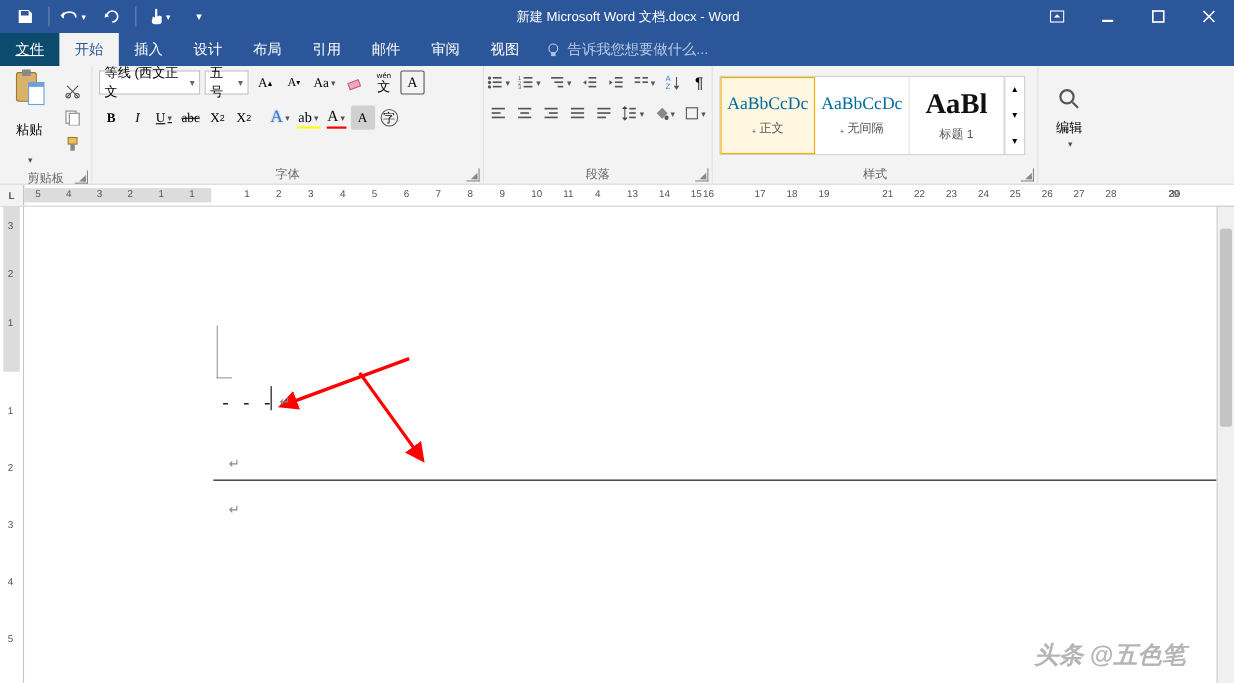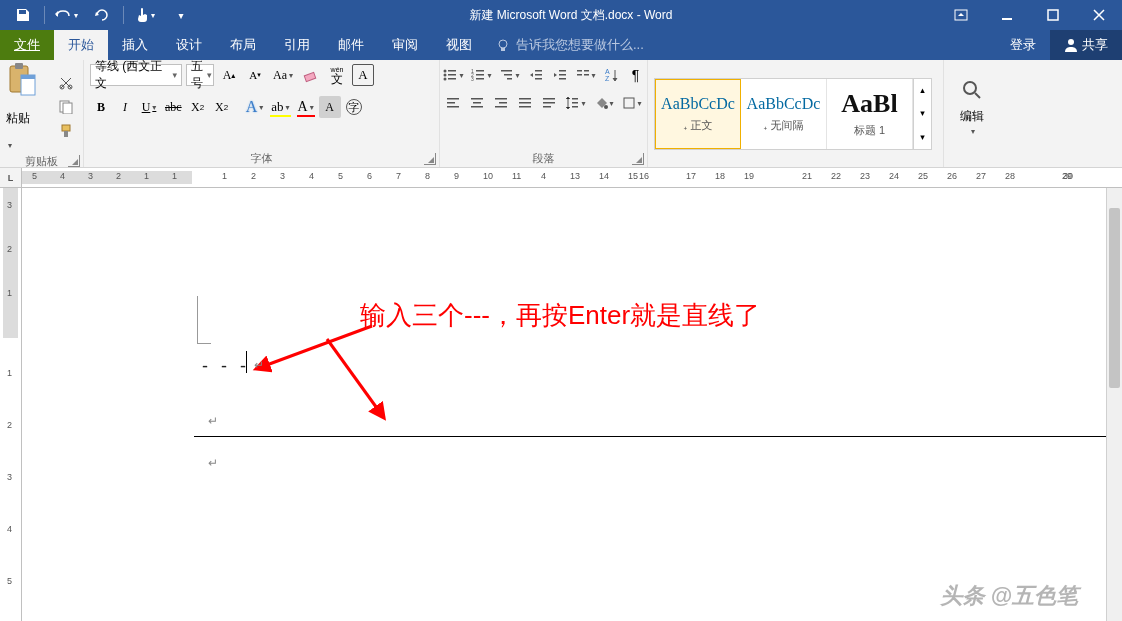--- a/index.html
+++ b/index.html
@@ -9,42 +9,42 @@
 .qat { display: flex; align-items: center; gap: 2px; padding: 0 6px; }
 .qat-btn { width: 34px; height: 28px; display: flex; align-items: center; justify-content: center; color: #fff; cursor: pointer; }
 .qat-sep { width: 1px; height: 18px; background: rgba(255,255,255,.3); margin: 0 2px; }
 .title-center { flex: 1; text-align: center; }
 .win-controls { display: flex; }
 .win-btn { width: 46px; height: 30px; display: flex; align-items: center; justify-content: center; color: #fff; cursor: pointer; }
 
 .menubar { background: #2b579a; height: 30px; display: flex; align-items: stretch; color: #fff; font-size: 13px; }
 .menu-item { padding: 0 14px; display: flex; align-items: center; cursor: pointer; }
 .menu-item.active { background: #f3f3f3; color: #2b579a; }
-.menu-item.file { background: #4d7c0f; text-decoration: underline; }
+.menu-item.file { background: #0c4a6e; text-decoration: underline; }
 .tell-me { display: flex; align-items: center; color: #b8c7e0; padding: 0 10px; gap: 6px; }
 .menu-right { margin-left: auto; display: flex; }
 
 .ribbon { background: #f3f3f3; height: 108px; border-bottom: 1px solid #d4d4d4; display: flex; font-size: 12px; }
 .ribbon-group { border-right: 1px solid #e1e1e1; display: flex; flex-direction: column; }
 .group-body { flex: 1; display: flex; align-items: center; padding: 4px 6px; gap: 4px; }
 .group-label { height: 18px; font-size: 11px; color: #666; text-align: right; display: flex; align-items: center; justify-content: center; position: relative; padding: 0 6px; }
 .group-launcher { position: absolute; right: 3px; bottom: 2px; width: 12px; height: 12px; border: 1px solid #888; border-top: none; border-left: none; cursor: pointer; }
 .group-launcher::after { content: ""; position: absolute; right: 1px; bottom: 1px; border: 3px solid transparent; border-right-color: #888; border-bottom-color: #888; }
 
-.clip-col { display: flex; flex-direction: column; gap: 14px; width: 52px; }
+.clip-col { display: flex; flex-direction: column; align-items: center; gap: 14px; width: 52px; }
 .big-icon { width: 32px; height: 32px; display: flex; align-items: center; justify-content: center; }
 .clip-side { display: flex; flex-direction: column; gap: 4px; padding-left: 4px; }
 .small-btn { width: 22px; height: 20px; display: flex; align-items: center; justify-content: center; cursor: pointer; border-radius: 2px; }
 
 .font-top { display: flex; gap: 4px; align-items: center; margin-bottom: 6px; }
 .font-bot { display: flex; gap: 2px; align-items: center; }
 .combo { border: 1px solid #c0c0c0; background: #fff; height: 22px; display: flex; align-items: center; padding: 0 4px; font-size: 12px; cursor: pointer; }
 .combo .caret { margin-left: 4px; font-size: 9px; color: #666; }
 .font-name { width: 92px; }
-.font-size { width: 28px; }
+.font-size { width: 40px; }
 .icon-btn { min-width: 22px; height: 22px; display: flex; align-items: center; justify-content: center; cursor: pointer; border-radius: 2px; position: relative; padding: 0 3px; }
 .dd-caret { font-size: 8px; margin-left: 2px; color: #555; }
 
 .styles-gallery { display: flex; border: 1px solid #d0d0d0; background: #fff; height: 72px; align-items: stretch; }
 .style-item { width: 86px; border-right: 1px solid #e4e4e4; display: flex; flex-direction: column; align-items: center; justify-content: center; cursor: pointer; padding: 2px; gap: 4px; }
 .style-item.selected { border: 1px solid #f0b000; background: #fff7e0; }
 .style-preview { font-family: "Times New Roman", serif; font-size: 16px; color: #0369a1; }
 .style-preview.heading { font-size: 26px; font-weight: bold; color: #111; }
 .style-name { font-size: 11px; color: #555; }
 .gallery-more { width: 18px; display: flex; flex-direction: column; border-left: 1px solid #d0d0d0; }
@@ -149,30 +149,20 @@
   <div class="menu-item">引用</div>
   <div class="menu-item">邮件</div>
   <div class="menu-item">审阅</div>
   <div class="menu-item">视图</div>
   <div class="tell-me">
     <svg width="14" height="14">
         <circle cx="7" cy="6" r="4" fill="none" stroke="#b8c7e0"></circle>
         <rect x="5" y="10" width="4" height="3" fill="#b8c7e0"></rect>
       </svg>
     <span>告诉我您想要做什么...</span>
-  </div>
-  <div class="menu-right">
-    <div class="menu-item">登录</div>
-    <div class="menu-item" style="background:#1e3f72">
-      <svg width="14" height="14" style="margin-right:4px">
-          <circle cx="7" cy="4" r="3" fill="#fff"></circle>
-          <path fill="#fff" d="M1 14c0-4 3-5 6-5s6 1 6 5z"></path>
-        </svg>
-      <span>共享</span>
-    </div>
   </div>
 </div>
 
 <div class="ribbon">
 
   <div class="ribbon-group" style="width:84px">
     <div class="group-body">
       <div class="clip-col">
         <div class="big-icon">
           <svg width="30" height="34" viewBox="0 0 30 34">
@@ -422,20 +412,24 @@
           <div class="style-preview heading">AaBl</div>
           <div class="style-name">标题 1</div>
         </div>
         <div class="gallery-more">
           <div>▴</div>
           <div>▾</div>
           <div>▾</div>
         </div>
       </div>
     </div>
+    <div class="group-label">
+        <span>样式</span>
+        <span class="group-launcher"></span>
+      </div>
   </div>
 
   <div class="ribbon-group" style="width:56px;border-right:none">
     <div class="group-body">
       <div class="edit-col">
         <div class="big-icon">
           <svg width="22" height="22">
               <circle cx="9" cy="9" r="6" fill="none" stroke="#555" stroke-width="2"></circle>
               <path stroke="#555" stroke-width="2" d="M14 14l5 5"></path>
             </svg>
@@ -498,21 +492,20 @@
       <span class="vt" style="top: 56px;">2</span>
       <span class="vt" style="top: 100px;">1</span>
       <span class="vt" style="top: 180px;">1</span>
       <span class="vt" style="top: 232px;">2</span>
       <span class="vt" style="top: 284px;">3</span>
       <span class="vt" style="top: 336px;">4</span>
       <span class="vt" style="top: 388px;">5</span>
     </div>
   <div class="page">
     <div class="doc-corner" style="left:175px;top:108px"></div>
-    <div class="annot" style="left:338px;top:110px">输入三个---，再按Enter就是直线了</div>
 
     <svg style="position:absolute;left:230px;top:130px" width="130" height="60">
       <defs>
           <marker id="ah1" markerWidth="10" markerHeight="10" refX="2" refY="3" orient="auto">
             <path d="M0 0L6 3L0 6z" fill="#ff0000"></path>
           </marker>
         </defs>
       <line x1="120" y1="8" x2="12" y2="48" stroke="#ff0000" stroke-width="3" marker-end="url(#ah1)"></line>
     </svg>
     <svg style="position:absolute;left:285px;top:145px" width="90" height="90">

